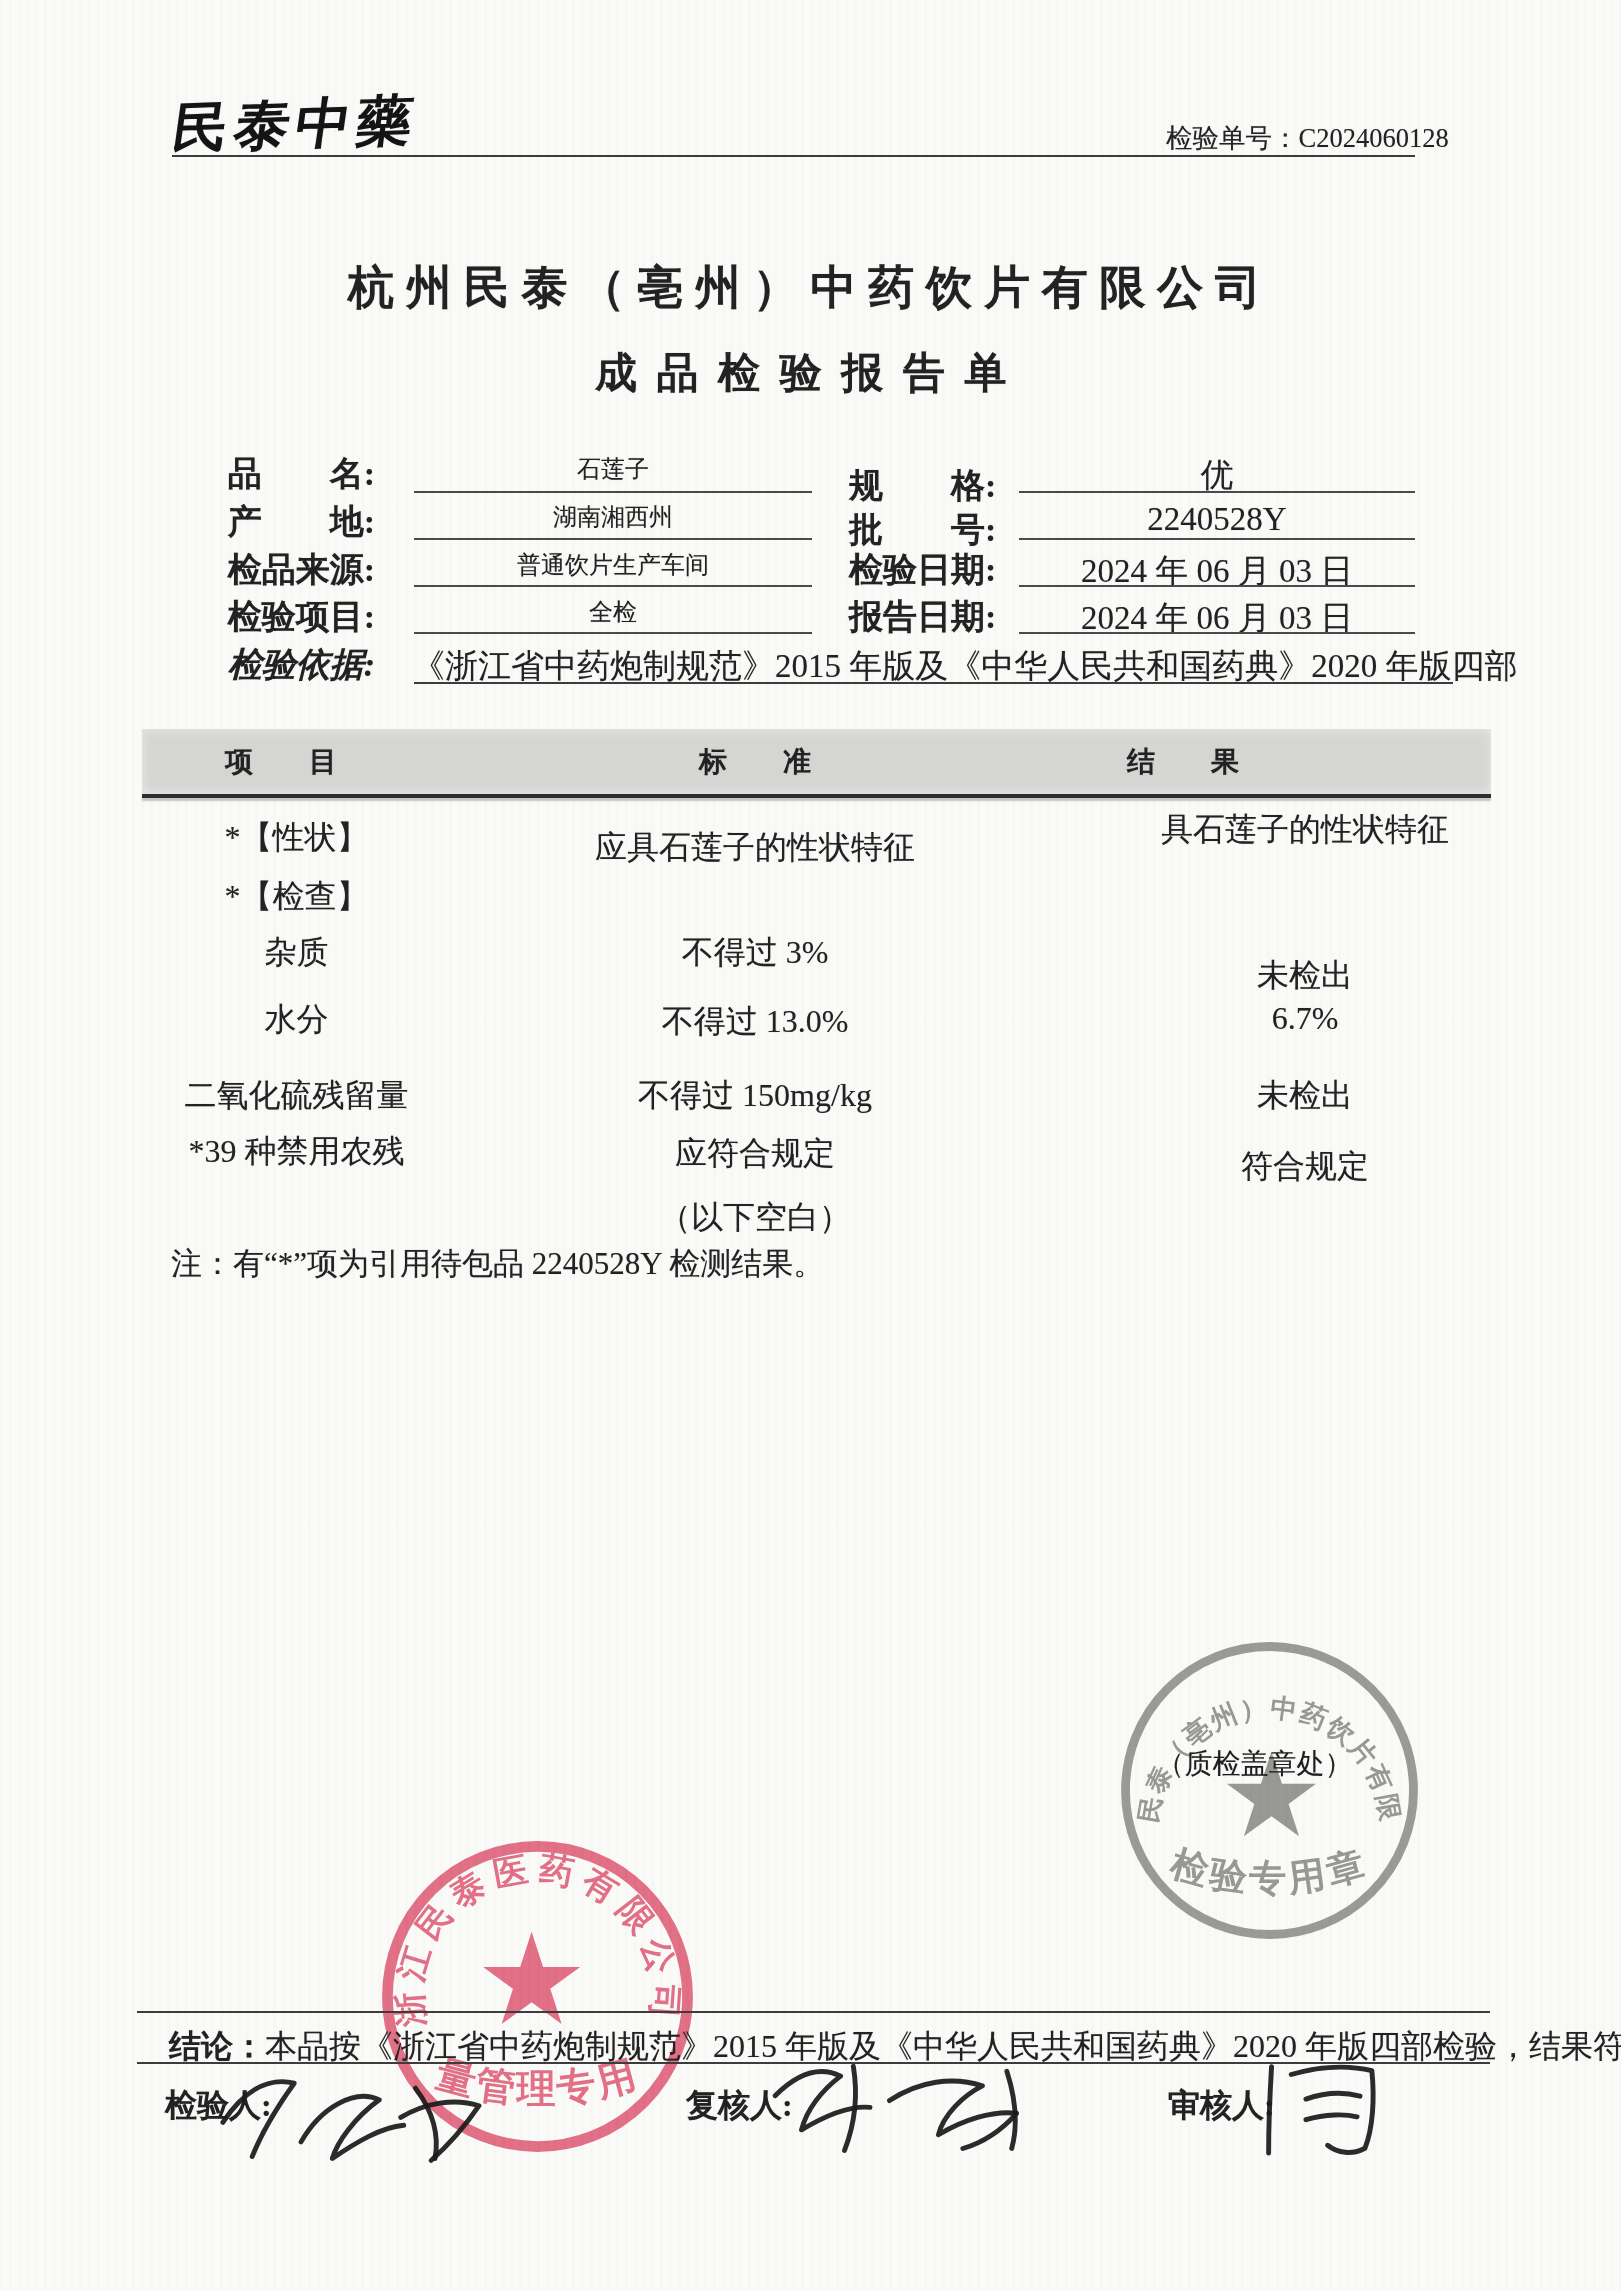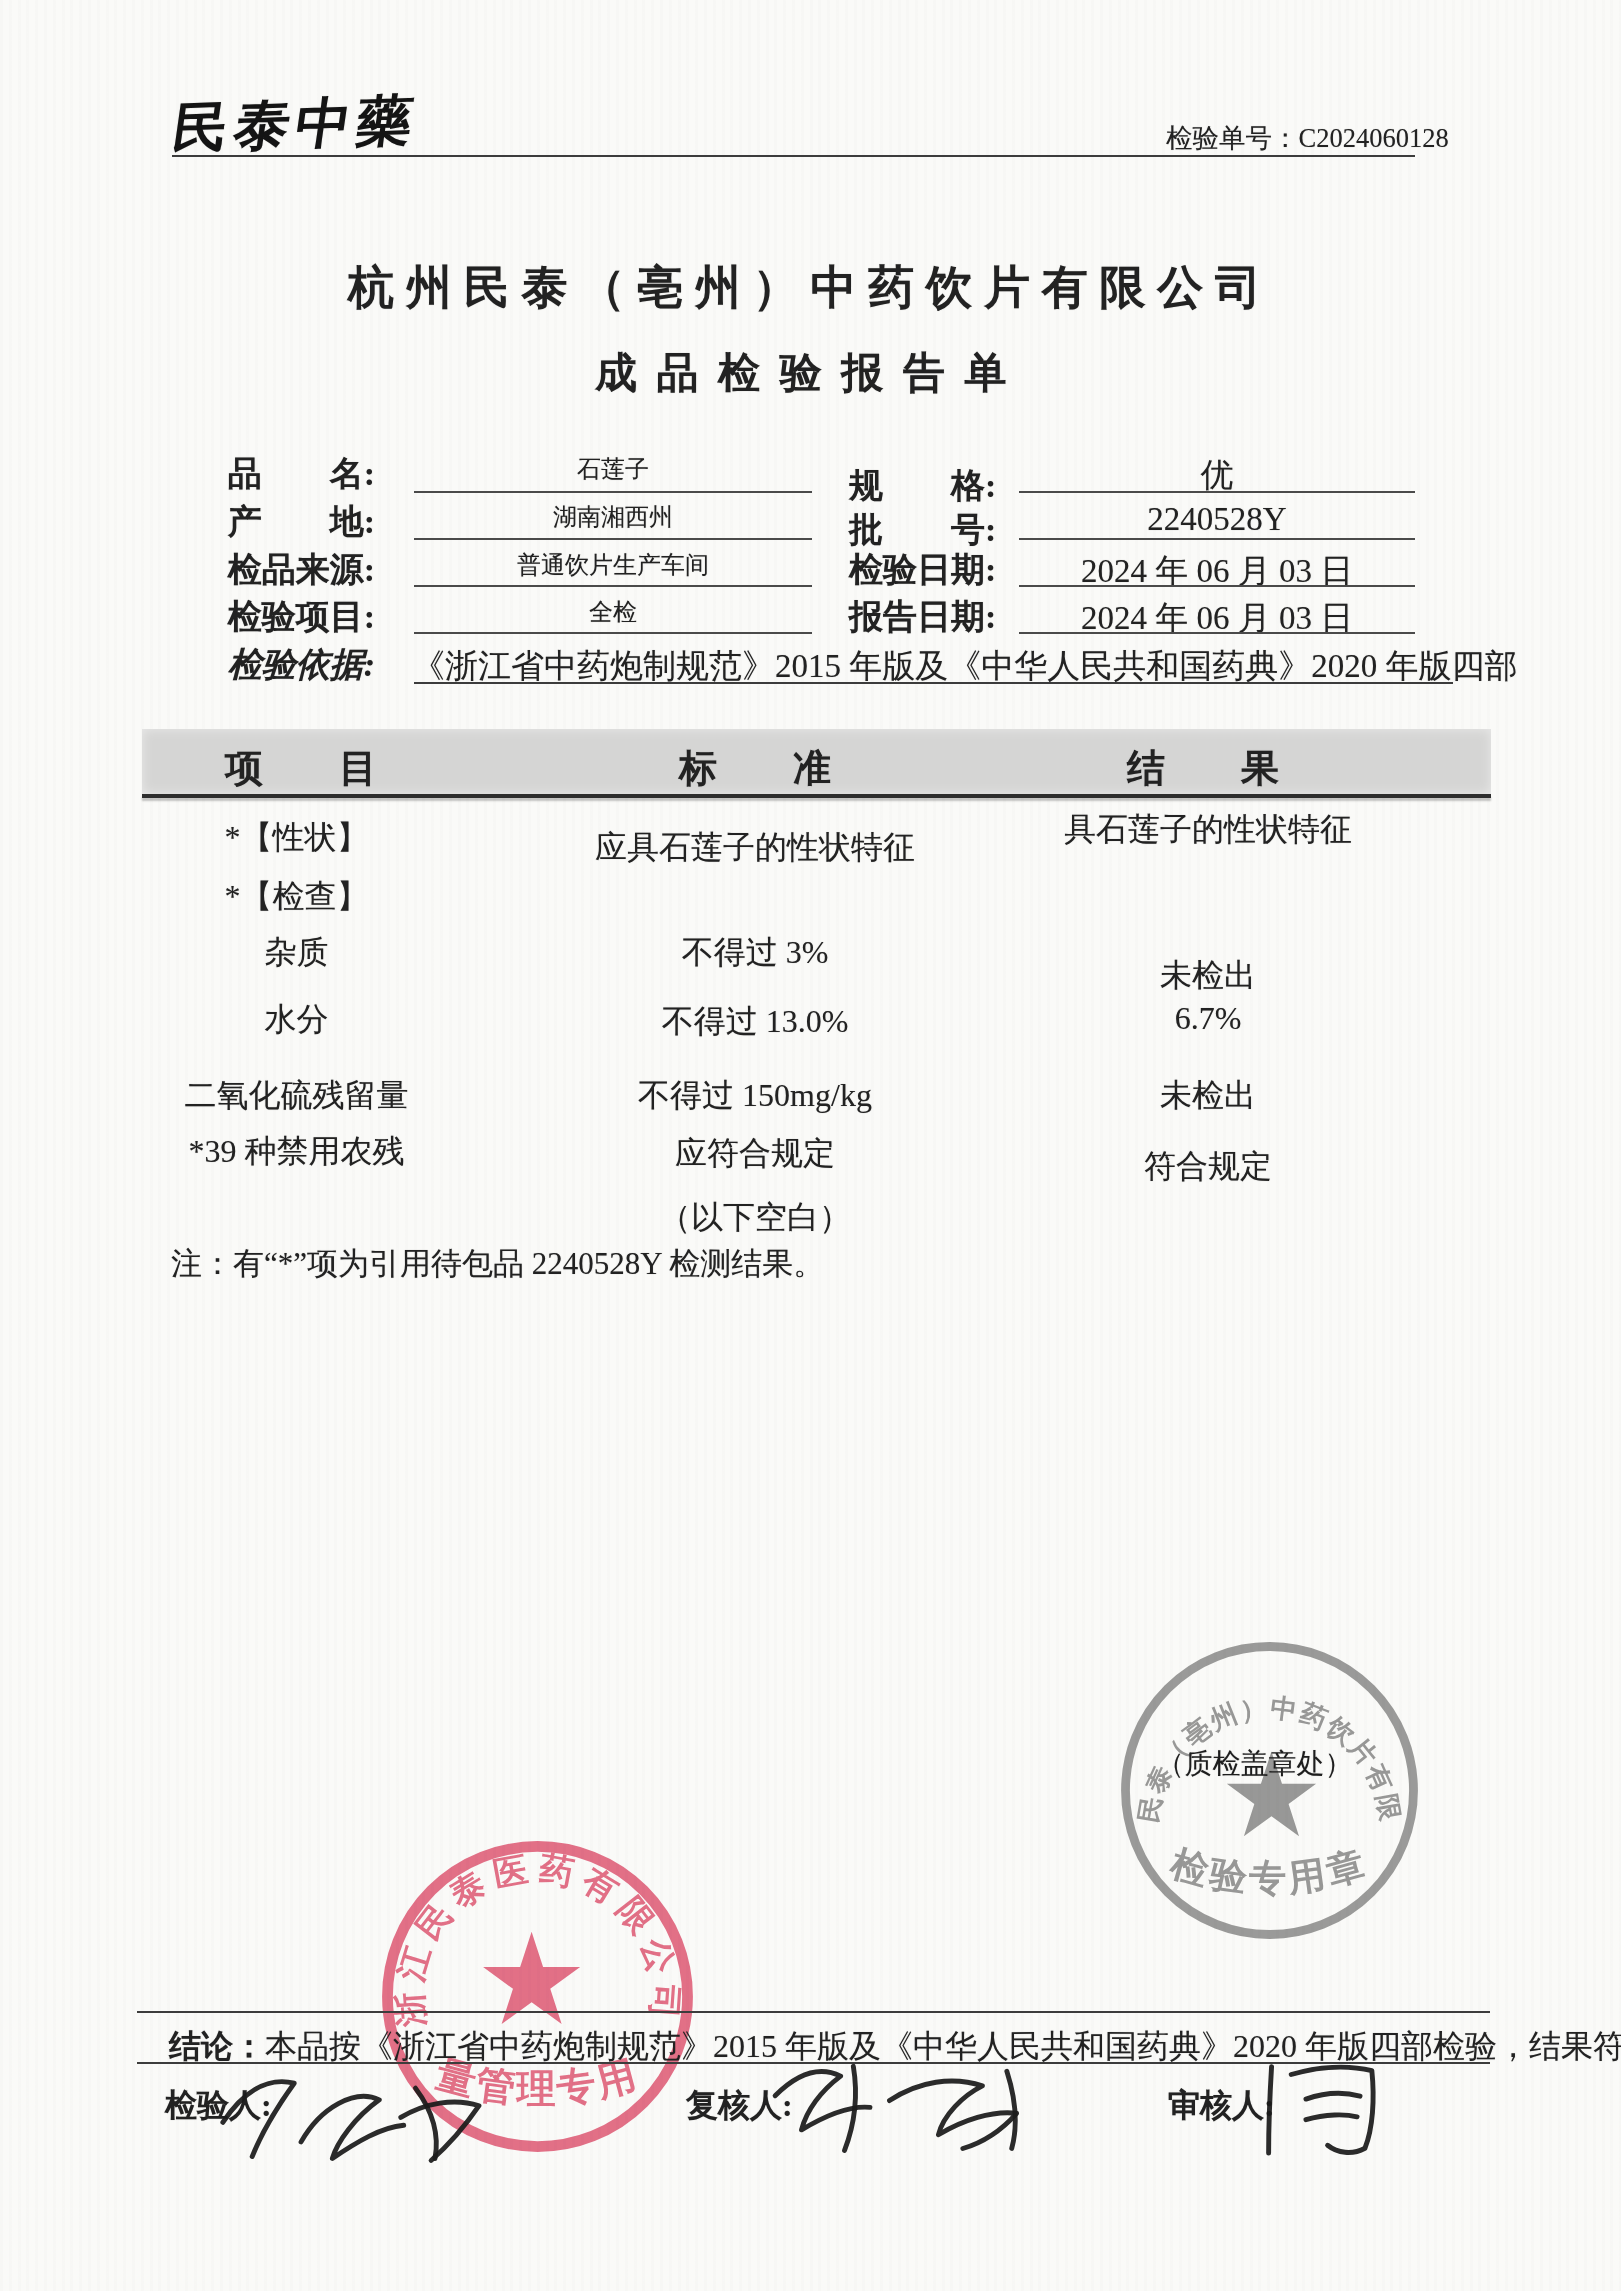--- a/index.html
+++ b/index.html
@@ -25,25 +25,25 @@
   .f-left-label{left:182px;width:239px;text-align:center;}
   .f-right-label{left:849px;width:206px;text-align:left;}
   .f-left-value{left:414px;width:398px;text-align:center;font-size:24px;}
   .f-right-value{left:1019px;width:396px;text-align:center;font-size:33px;}
   .u-left{left:414px;width:398px;background:#4a4a4a;}
   .u-right{left:1019px;width:396px;background:#4a4a4a;}
   .basis-value{left:412px;width:1041px;text-align:center;font-size:33px;}
   
   .band{position:absolute;left:142px;top:729px;width:1349px;height:65px;background:#d5d5d4;box-shadow:inset 0 0 11.8px rgba(255,255,255,.5);}
   .band-rule{position:absolute;left:142px;top:794px;width:1349px;height:3.9px;background:#2e2e2e;box-shadow:0 2.9px 2px rgba(0,0,0,.22);}
-  .th{font-size:38px;font-weight:bold;}
+  .th{font-size:28px;font-weight:bold;}
   .cell{font-size:32px;}
   .col-item{left:152px;width:289px;text-align:center;}
   .col-std{left:549px;width:412px;text-align:center;}
-  .col-res{left:1002px;width:412px;text-align:center;}
+  .col-res{left:1099px;width:412px;text-align:center;}
   .footnote{left:171px;top:1243px;font-size:31px;}
   
   .stamp{position:absolute;mix-blend-mode:multiply;}
   .stamp-overlay{left:1135px;top:1745px;width:239px;text-align:center;font-size:28px;color:#1d1d1d;z-index:6;}
   
   .concl-label{font-weight:bold;}
   .concl{left:169px;top:2025px;font-size:32px;}
   .signer{font-size:32px;font-weight:bold;}
   .sig{position:absolute;z-index:5;}
   .sig path{stroke:#1b1b1b;stroke-width:5;fill:none;stroke-linecap:round;stroke-linejoin:round;opacity:.93;}

